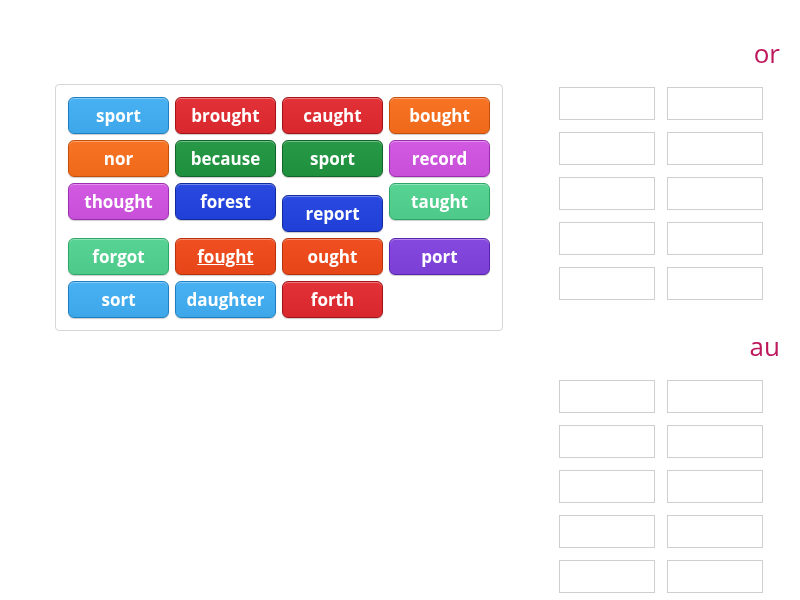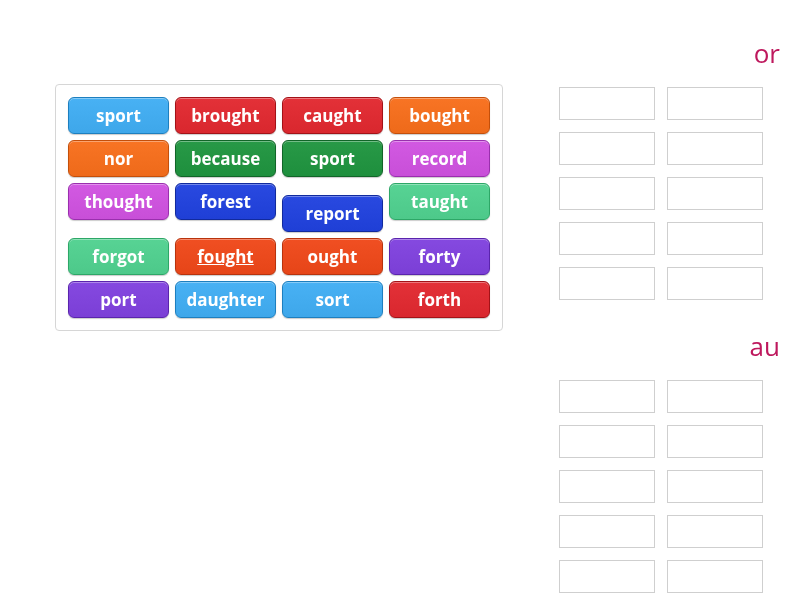--- a/index.html
+++ b/index.html
@@ -83,24 +83,23 @@
       <div class="word-tile" style="background: linear-gradient(rgb(40, 153, 71), rgb(30, 143, 61)); border: 1px solid rgb(17, 101, 40); text-align: center;">because</div>
       <div class="word-tile" style="background: linear-gradient(rgb(40, 153, 71), rgb(30, 143, 61)); border: 1px solid rgb(17, 101, 40);">sport</div>
       <div class="word-tile" style="background: linear-gradient(rgb(210, 89, 226), rgb(200, 79, 216)); border: 1px solid rgb(154, 47, 174);">record</div>
       <div class="word-tile" style="background: linear-gradient(rgb(210, 89, 226), rgb(200, 79, 216)); border: 1px solid rgb(154, 47, 174);">thought</div>
       <div class="word-tile" style="background: linear-gradient(rgb(41, 73, 224), rgb(31, 63, 214)); border: 1px solid rgb(17, 42, 158);">forest</div>
       <div class="word-tile" style="background: linear-gradient(rgb(41, 73, 224), rgb(31, 63, 214)); border: 1px solid rgb(17, 42, 158); margin-top: 12px;">report</div>
       <div class="word-tile" style="background: linear-gradient(rgb(87, 211, 148), rgb(77, 201, 138)); border: 1px solid rgb(45, 167, 103);">taught</div>
       <div class="word-tile" style="background: linear-gradient(rgb(87, 211, 148), rgb(77, 201, 138)); border: 1px solid rgb(45, 167, 103);">forgot</div>
       <div class="word-tile" style="background: linear-gradient(rgb(240, 79, 34), rgb(230, 69, 24)); border: 1px solid rgb(184, 51, 13); text-decoration: underline;">fought</div>
       <div class="word-tile" style="background: linear-gradient(rgb(240, 79, 34), rgb(230, 69, 24)); border: 1px solid rgb(184, 51, 13);">ought</div>
-      <div class="word-tile" style="background: linear-gradient(rgb(133, 73, 224), rgb(123, 63, 214)); border: 1px solid rgb(90, 36, 173);">forty</div>
       <div class="word-tile" style="background: linear-gradient(rgb(133, 73, 224), rgb(123, 63, 214)); border: 1px solid rgb(90, 36, 173);">port</div>
+      <div class="word-tile" style="background: linear-gradient(rgb(72, 177, 244), rgb(62, 167, 234)); border: 1px solid rgb(29, 127, 191);">sort</div>
       <div class="word-tile" style="background: linear-gradient(rgb(72, 177, 244), rgb(62, 167, 234)); border: 1px solid rgb(29, 127, 191);">daughter</div>
-      <div class="word-tile" style="background: linear-gradient(rgb(72, 177, 244), rgb(62, 167, 234)); border: 1px solid rgb(29, 127, 191);">sort</div>
       <div class="word-tile" style="background: linear-gradient(rgb(227, 49, 56), rgb(217, 39, 46)); border: 1px solid rgb(163, 18, 23);">forth</div>
     </div>
   <div class="categories" id="categories">
       <div class="category-title">or</div>
       <div class="drop-grid">
         <div class="drop-slot"></div>
         <div class="drop-slot"></div>
         <div class="drop-slot"></div>
         <div class="drop-slot"></div>
         <div class="drop-slot"></div>

